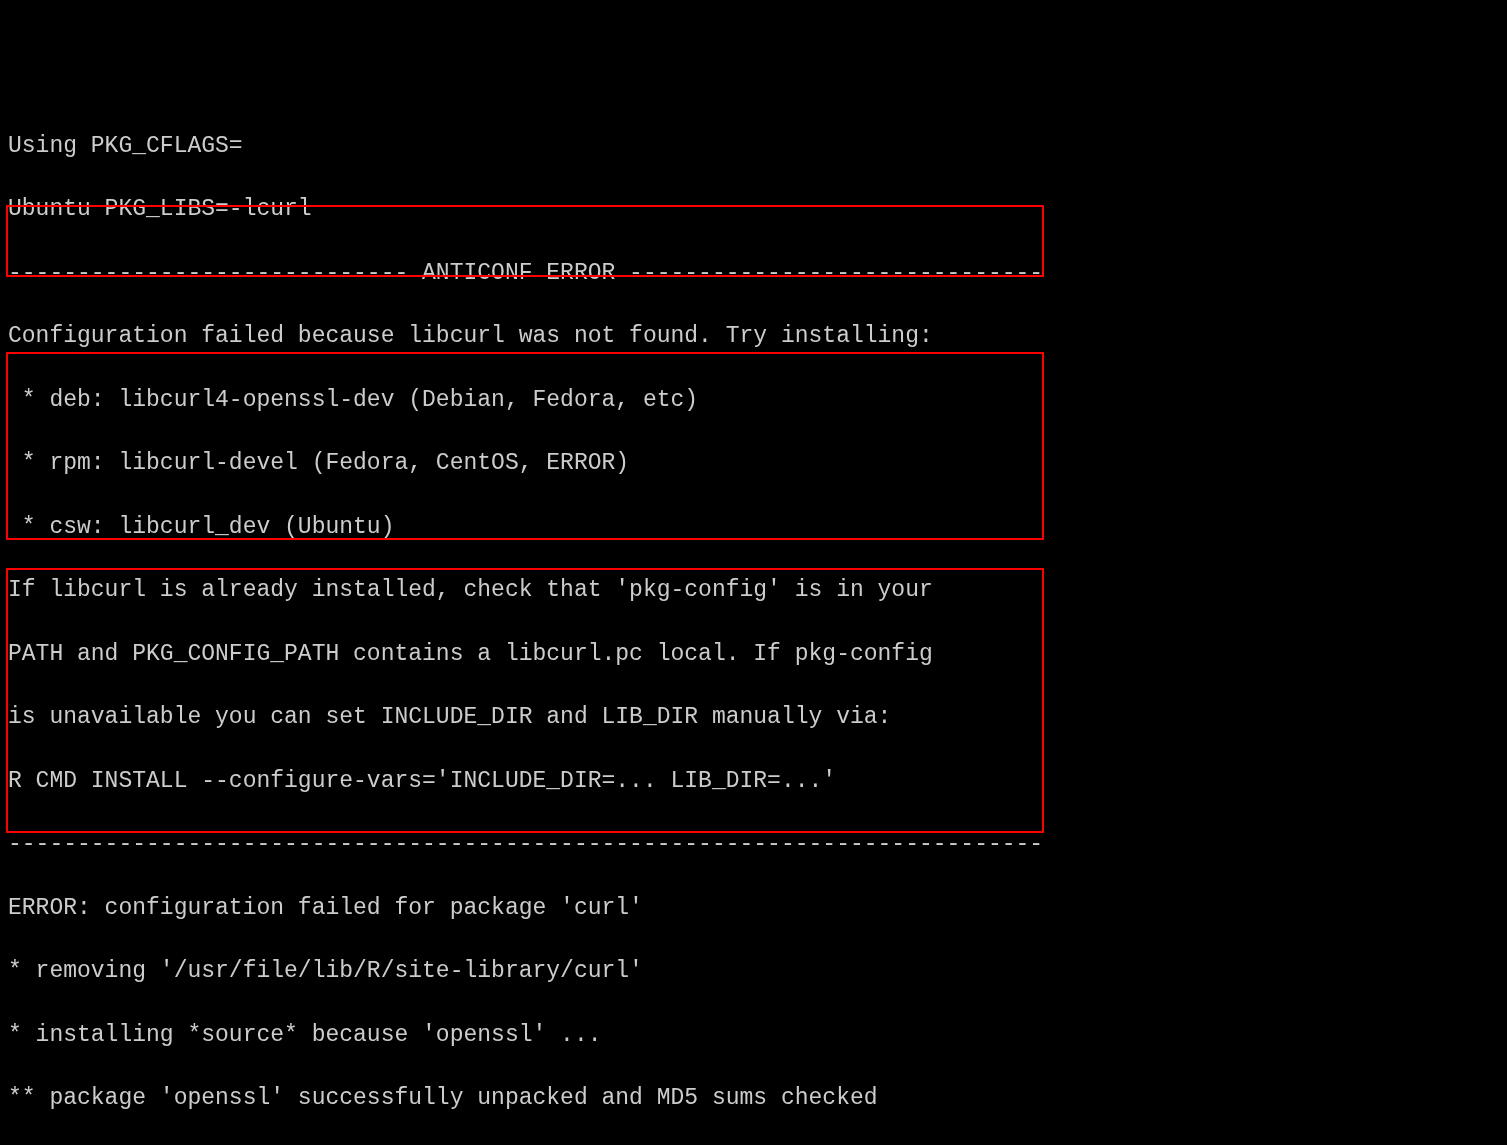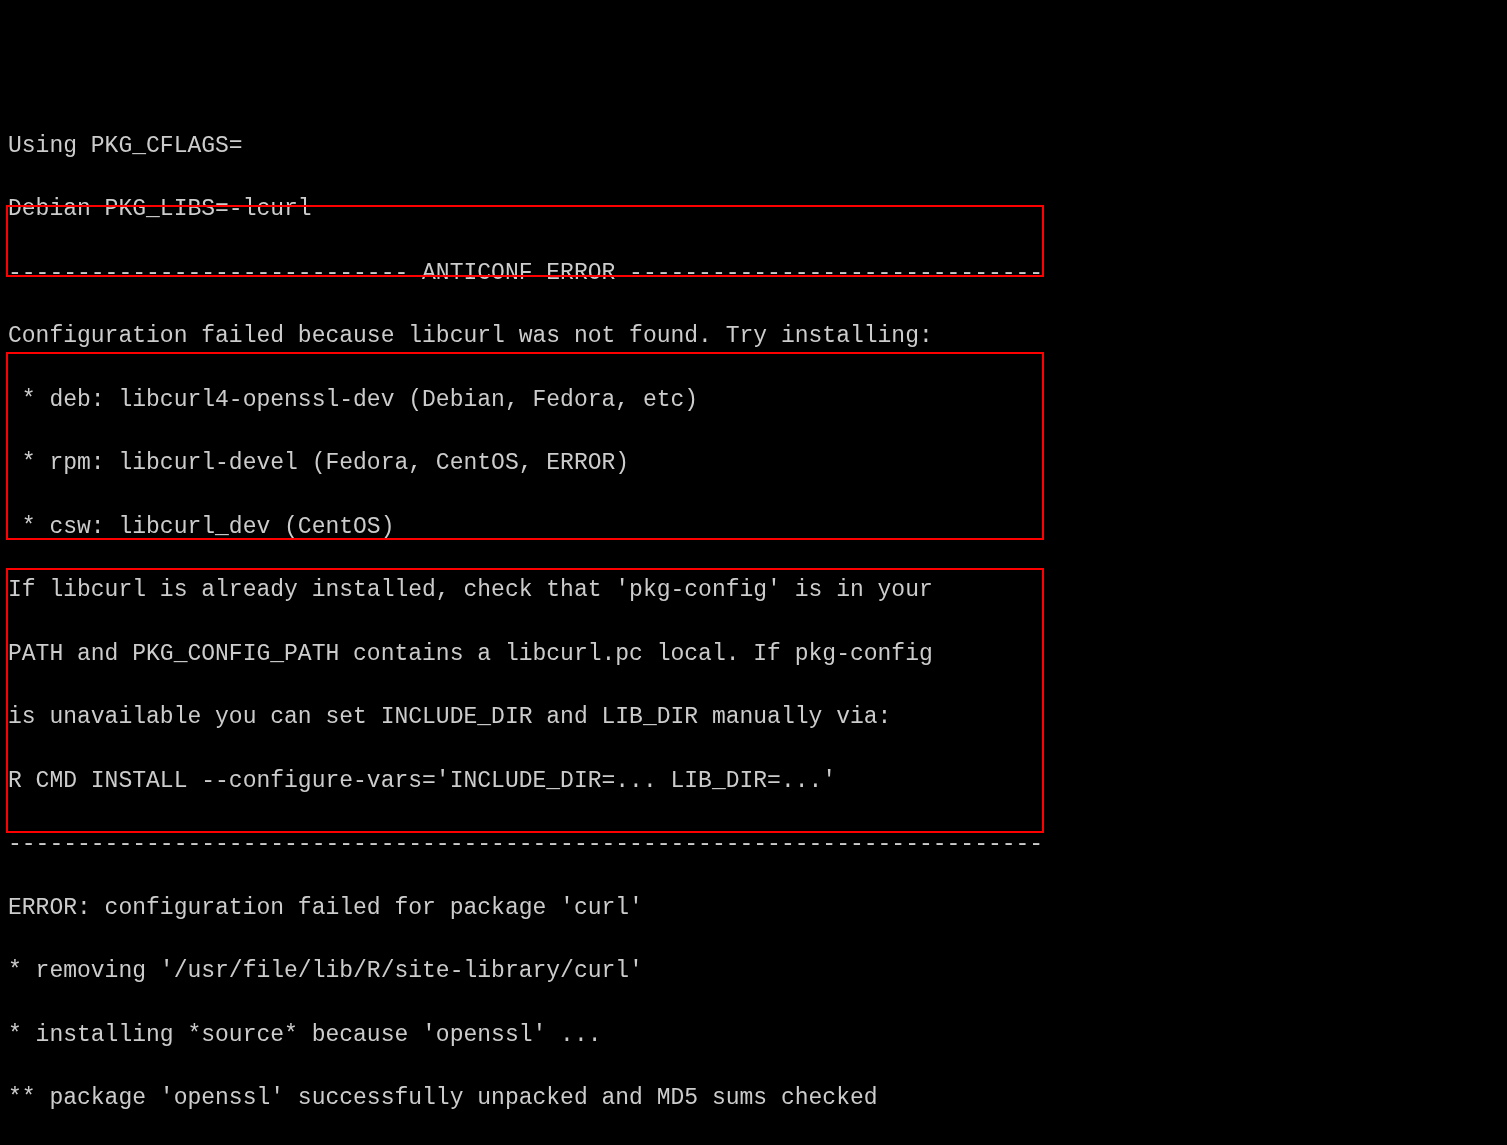--- a/index.html
+++ b/index.html
@@ -21,26 +21,26 @@
     position: absolute;
     pointer-events: none;
   }
 </style>
 </head>
 <body>
 
 
 
 <span class="line">Using PKG_CFLAGS=</span>
-<span class="line">Debian PKG_LIBS=-lcurl</span>
+<span class="line">Ubuntu PKG_LIBS=-lcurl</span>
 <span class="line">----------------------------- ANTICONF ERROR ------------------------------</span>
 <span class="line">Configuration failed because libcurl was not found. Try installing:</span>
 <span class="line"> * deb: libcurl4-openssl-dev (Debian, Fedora, etc)</span>
 <span class="line"> * rpm: libcurl-devel (Fedora, CentOS, ERROR)</span>
-<span class="line"> * csw: libcurl_dev (CentOS)</span>
+<span class="line"> * csw: libcurl_dev (Ubuntu)</span>
 <span class="line">If libcurl is already installed, check that 'pkg-config' is in your</span>
 <span class="line">PATH and PKG_CONFIG_PATH contains a libcurl.pc local. If pkg-config</span>
 <span class="line">is unavailable you can set INCLUDE_DIR and LIB_DIR manually via:</span>
 <span class="line">R CMD INSTALL --configure-vars='INCLUDE_DIR=... LIB_DIR=...'</span>
 <span class="line">---------------------------------------------------------------------------</span>
 <span class="line">ERROR: configuration failed for package 'curl'</span>
 <span class="line">* removing '/usr/file/lib/R/site-library/curl'</span>
 <span class="line">* installing *source* because 'openssl' ...</span>
 <span class="line">** package 'openssl' successfully unpacked and MD5 sums checked</span>
 

